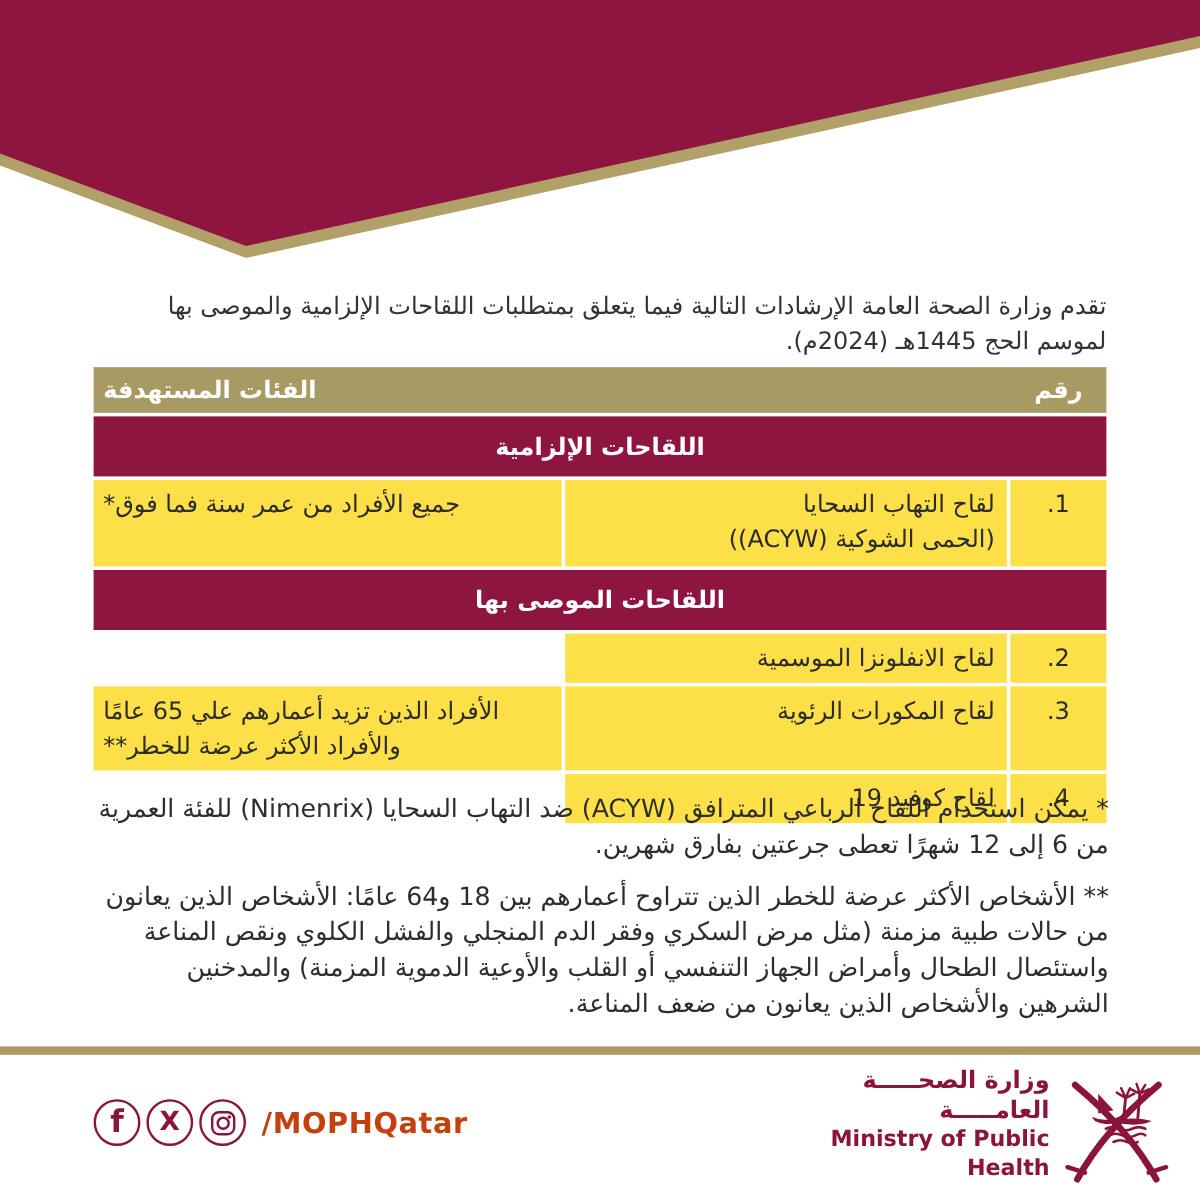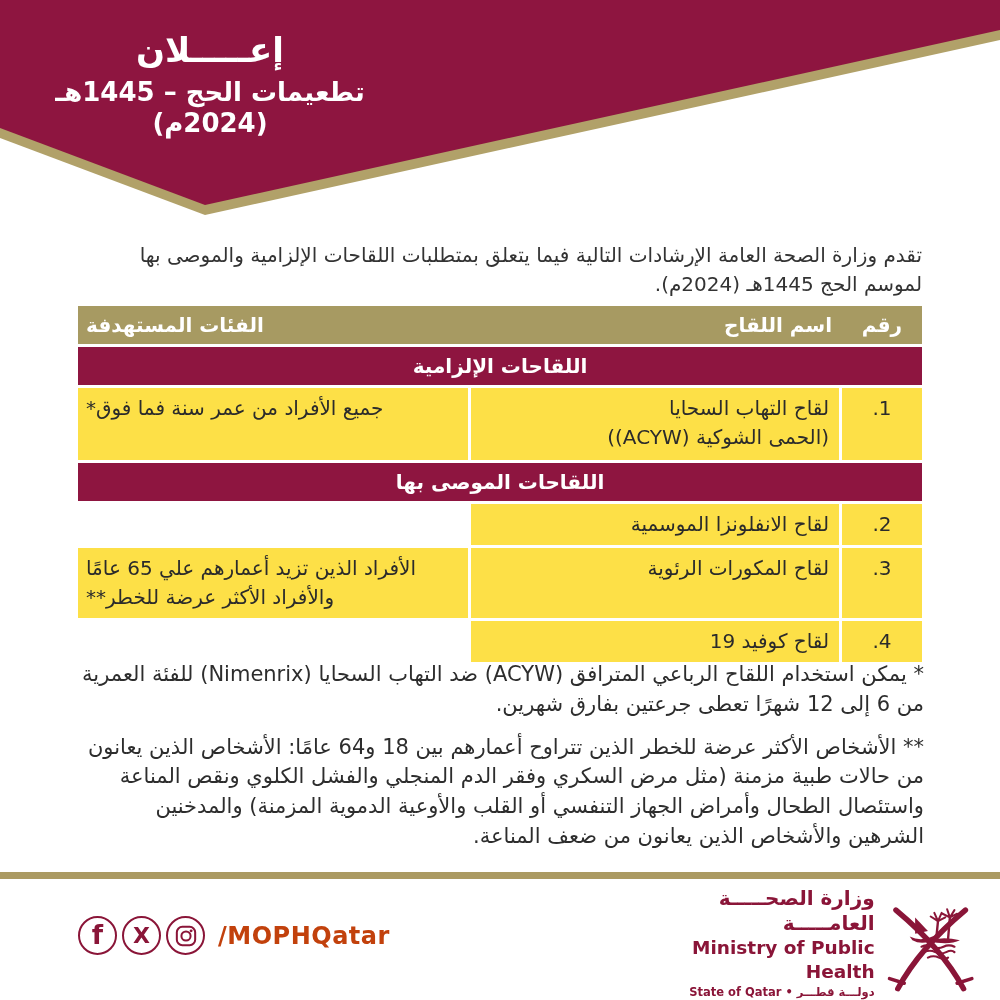--- a/index.html
+++ b/index.html
@@ -12,21 +12,21 @@
   .title-block{position:absolute;top:30px;left:30px;width:360px;text-align:center;color:#ffffff;direction:rtl;}
   .title-block h1{margin:0;font-size:34px;font-weight:bold;line-height:1.2;}
   .title-block h2{margin:6px 0 0 0;font-size:26px;font-weight:bold;line-height:1.2;}
   
   .intro{position:absolute;top:241px;left:76px;width:846px;direction:rtl;text-align:right;
          font-size:20px;line-height:1.43;color:#333333;}
   
   .vax-table{position:absolute;top:306px;left:78px;width:844px;direction:rtl;}
   .t-row{display:flex;margin-bottom:3px;}
   .t-head{background:#a79a62;height:38px;align-items:center;color:#ffffff;font-weight:bold;font-size:20px;}
-  .t-section{background:#8e1540;height:38px;align-items:center;justify-content:center;
+  .t-section{background:#8e1540;height:50px;align-items:center;justify-content:center;
              color:#ffffff;font-weight:bold;font-size:20px;}
   .t-data{column-gap:3px;}
   .t-data .cell{background:#fde047;}
   .cell{box-sizing:border-box;}
   .cell.num{width:80px;flex:0 0 80px;text-align:center;padding:6px 4px;}
   .cell.name{width:368px;flex:0 0 368px;text-align:right;padding:6px 10px;}
   .cell.target{flex:1 1 auto;text-align:left;padding:6px 8px;}
   .t-head .cell{background:transparent;padding-top:0;padding-bottom:0;}
   .t-data{font-size:20px;color:#2b2b2b;line-height:1.45;}
   .r1 .cell{min-height:72px;}
@@ -55,32 +55,27 @@
 </head>
 <body>
 
 <div class="canvas">
 
   <svg class="banner" viewBox="0 0 1000 235" preserveAspectRatio="none" aria-hidden="true">
     <polygon points="0,0 1000,0 1000,40 205,215 0,138" fill="#b1a169"></polygon>
     <polygon points="0,0 1000,0 1000,30 205,205 0,128" fill="#8e1540"></polygon>
   </svg>
 
-  <div class="title-block">
-    <h1>إعـــــلان</h1>
-    <h2>تطعيمات الحج – 1445هـ (2024م)</h2>
-  </div>
 
   <div class="intro">تقدم وزارة الصحة العامة الإرشادات التالية فيما يتعلق بمتطلبات اللقاحات الإلزامية والموصى بها لموسم الحج 1445هـ (2024م).</div>
 
   <div class="vax-table">
 
     <div class="t-row t-head">
       <div class="cell num">رقم</div>
-      <div class="cell name">اسم اللقاح</div>
       <div class="cell target">الفئات المستهدفة</div>
     </div>
 
     <div class="t-row t-section">اللقاحات الإلزامية</div>
 
     <div class="t-row t-data r1">
       <div class="cell num">1.</div>
       <div class="cell name prewrap">لقاح التهاب السحايا
 (الحمى الشوكية (ACYW))</div>
       <div class="cell target">جميع الأفراد من عمر سنة فما فوق*</div>
@@ -127,21 +122,20 @@
         <circle cx="17.6" cy="6.4" r="1.6" fill="#8a1538"></circle>
       </svg>
     </div>
     <span class="handle">/MOPHQatar</span>
   </div>
 
   <div class="logo">
     <div class="logo-text">
       <div class="logo-ar">وزارة الصحـــــة العامـــــة</div>
       <div class="logo-en">Ministry of Public Health</div>
-      <div class="logo-state">دولـــة قطـــر • State of Qatar</div>
     </div>
     <svg width="94" height="102" viewBox="0 0 100 108" aria-hidden="true">
       <g stroke="#8a1538" fill="none" stroke-linecap="round">
 
         <path d="M14 104 C 28 78, 52 48, 88 18" stroke-width="6"></path>
         <path d="M86 104 C 72 78, 48 48, 12 18" stroke-width="6"></path>
         <path d="M5 93 L21 98" stroke-width="4"></path>
         <path d="M95 93 L79 98" stroke-width="4"></path>
 
         <path d="M40 58 q6 -3 12 0 t12 0 t12 0" stroke-width="2.4"></path>

